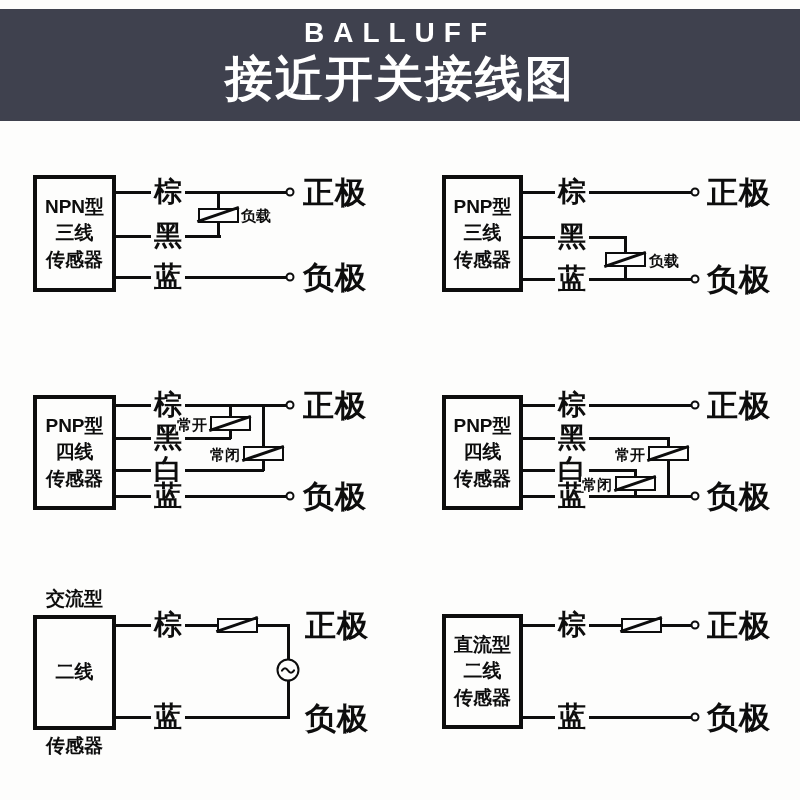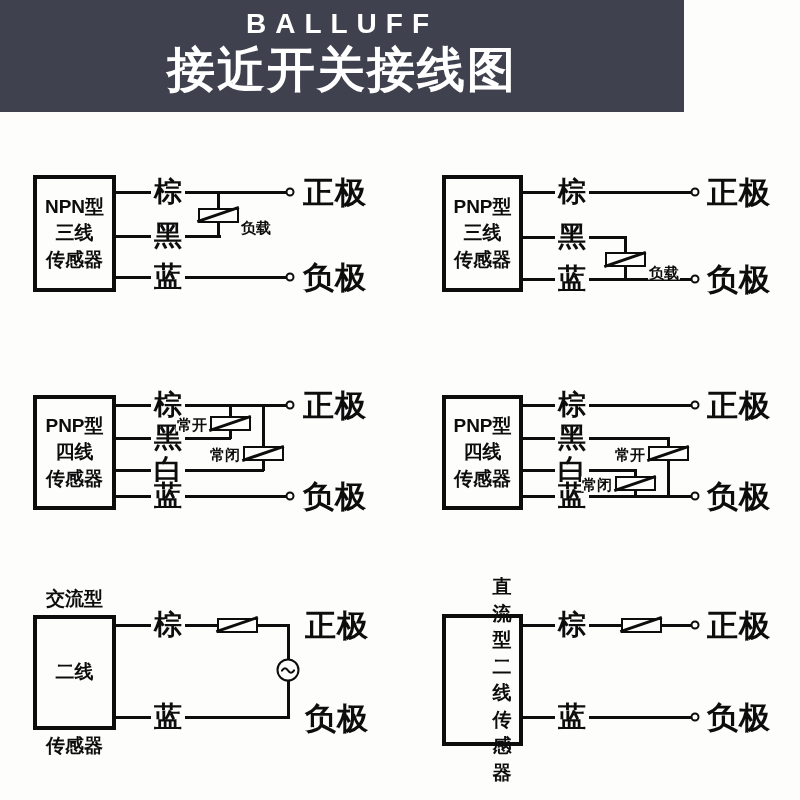--- a/index.html
+++ b/index.html
@@ -4,42 +4,42 @@
 <style>
   :root{
     --header_bg:#3f414e; --header_fg:#ffffff; --page_bg:#fdfdfc; --ink:#0d0d0d;
   }
   *{box-sizing:border-box;}
   html,body{margin:0;padding:0;}
   body{font-family:"Liberation Sans","DejaVu Sans",sans-serif;background:var(--page_bg);}
   .canvas{position:relative;width:800px;height:800px;background:var(--page_bg);overflow:hidden;}
 
   
-  .header{position:absolute;left:0;top:0;width:684px;height:112px;background:var(--header_bg);color:var(--header_fg);text-align:center;}
+  .header{position:absolute;left:0;top:9px;width:800px;height:112px;background:var(--header_bg);color:var(--header_fg);text-align:center;}
   .brand{margin-top:9px;font-size:28px;font-weight:800;letter-spacing:9px;line-height:30px;}
   .title{margin-top:3px;font-size:48px;font-weight:900;letter-spacing:2px;line-height:56px;}
 
   
   .hline,.vline{position:absolute;background:var(--ink);}
   .hline{height:3px;}
   .vline{width:3px;}
   .sensor{position:absolute;border:4px solid var(--ink);background:var(--page_bg);color:var(--ink);
           display:flex;flex-direction:column;justify-content:center;align-items:center;
           font-size:19px;font-weight:700;line-height:26.5px;text-align:center;z-index:2;}
   .wlbl{position:absolute;transform:translate(-50%,-50%);font-size:28px;font-weight:700;line-height:1;
         color:var(--ink);background:var(--page_bg);padding:0 3px;z-index:1;white-space:nowrap;}
   .term{position:absolute;transform:translateY(-50%);font-size:31px;font-weight:700;line-height:1;
         color:var(--ink);letter-spacing:1px;white-space:nowrap;z-index:1;}
   .dot{position:absolute;width:9px;height:9px;border:2.5px solid var(--ink);border-radius:50%;
        background:#ffffff;transform:translate(-50%,-50%);z-index:3;}
   .load{position:absolute;width:41px;height:15px;border:2.5px solid var(--ink);background:var(--page_bg);z-index:2;}
   .load .diag{position:absolute;left:-4px;top:3.5px;width:44px;height:2.5px;background:var(--ink);transform:rotate(-19deg);}
   .ldlbl{position:absolute;font-size:15px;font-weight:700;line-height:1;color:var(--ink);
          background:var(--page_bg);padding:0 1px;z-index:3;white-space:nowrap;}
-  .ldlbl.right{transform:translateY(-50%);margin-top:12px;}
+  .ldlbl.right{transform:translateY(-50%);}
   .ldlbl.left{transform:translate(-100%,-50%);}
   .accirc{position:absolute;width:23px;height:23px;border:2.5px solid var(--ink);border-radius:50%;
           background:var(--page_bg);transform:translate(-50%,-50%);display:flex;align-items:center;
           justify-content:center;z-index:3;}
 </style>
 </head>
 <body>
 
 <div class="canvas">
 
@@ -171,21 +171,21 @@
     <div class="accirc" style="left:288px;top:670px;">
       <svg width="15" height="10" viewBox="0 0 15 10">
         <path d="M1.5 5 Q 4.5 0.5 7.5 5 T 13.5 5" fill="none" stroke="#0d0d0d" stroke-width="2.2" stroke-linecap="round"></path>
       </svg>
     </div>
     <div class="term" style="left:305px;top:625px;">正极</div>
     <div class="term" style="left:305px;top:718px;">负极</div>
   </section>
 
   <section>
-    <div class="sensor" style="left:442px;top:614px;width:81px;height:132px;padding-left:39px;">
+    <div class="sensor" style="left:442px;top:614px;width:81px;height:115px;">
       <div>直流型</div>
       <div>二线</div>
       <div>传感器</div>
     </div>
     <div class="hline" style="left:522px;top:623.5px;width:174px;"></div>
     <div class="hline" style="left:522px;top:715.5px;width:174px;"></div>
     <div class="wlbl" style="left:572px;top:625px;">棕</div>
     <div class="wlbl" style="left:572px;top:717px;">蓝</div>
     <div class="load" style="left:620.5px;top:617.5px;">
         <div class="diag"></div>

